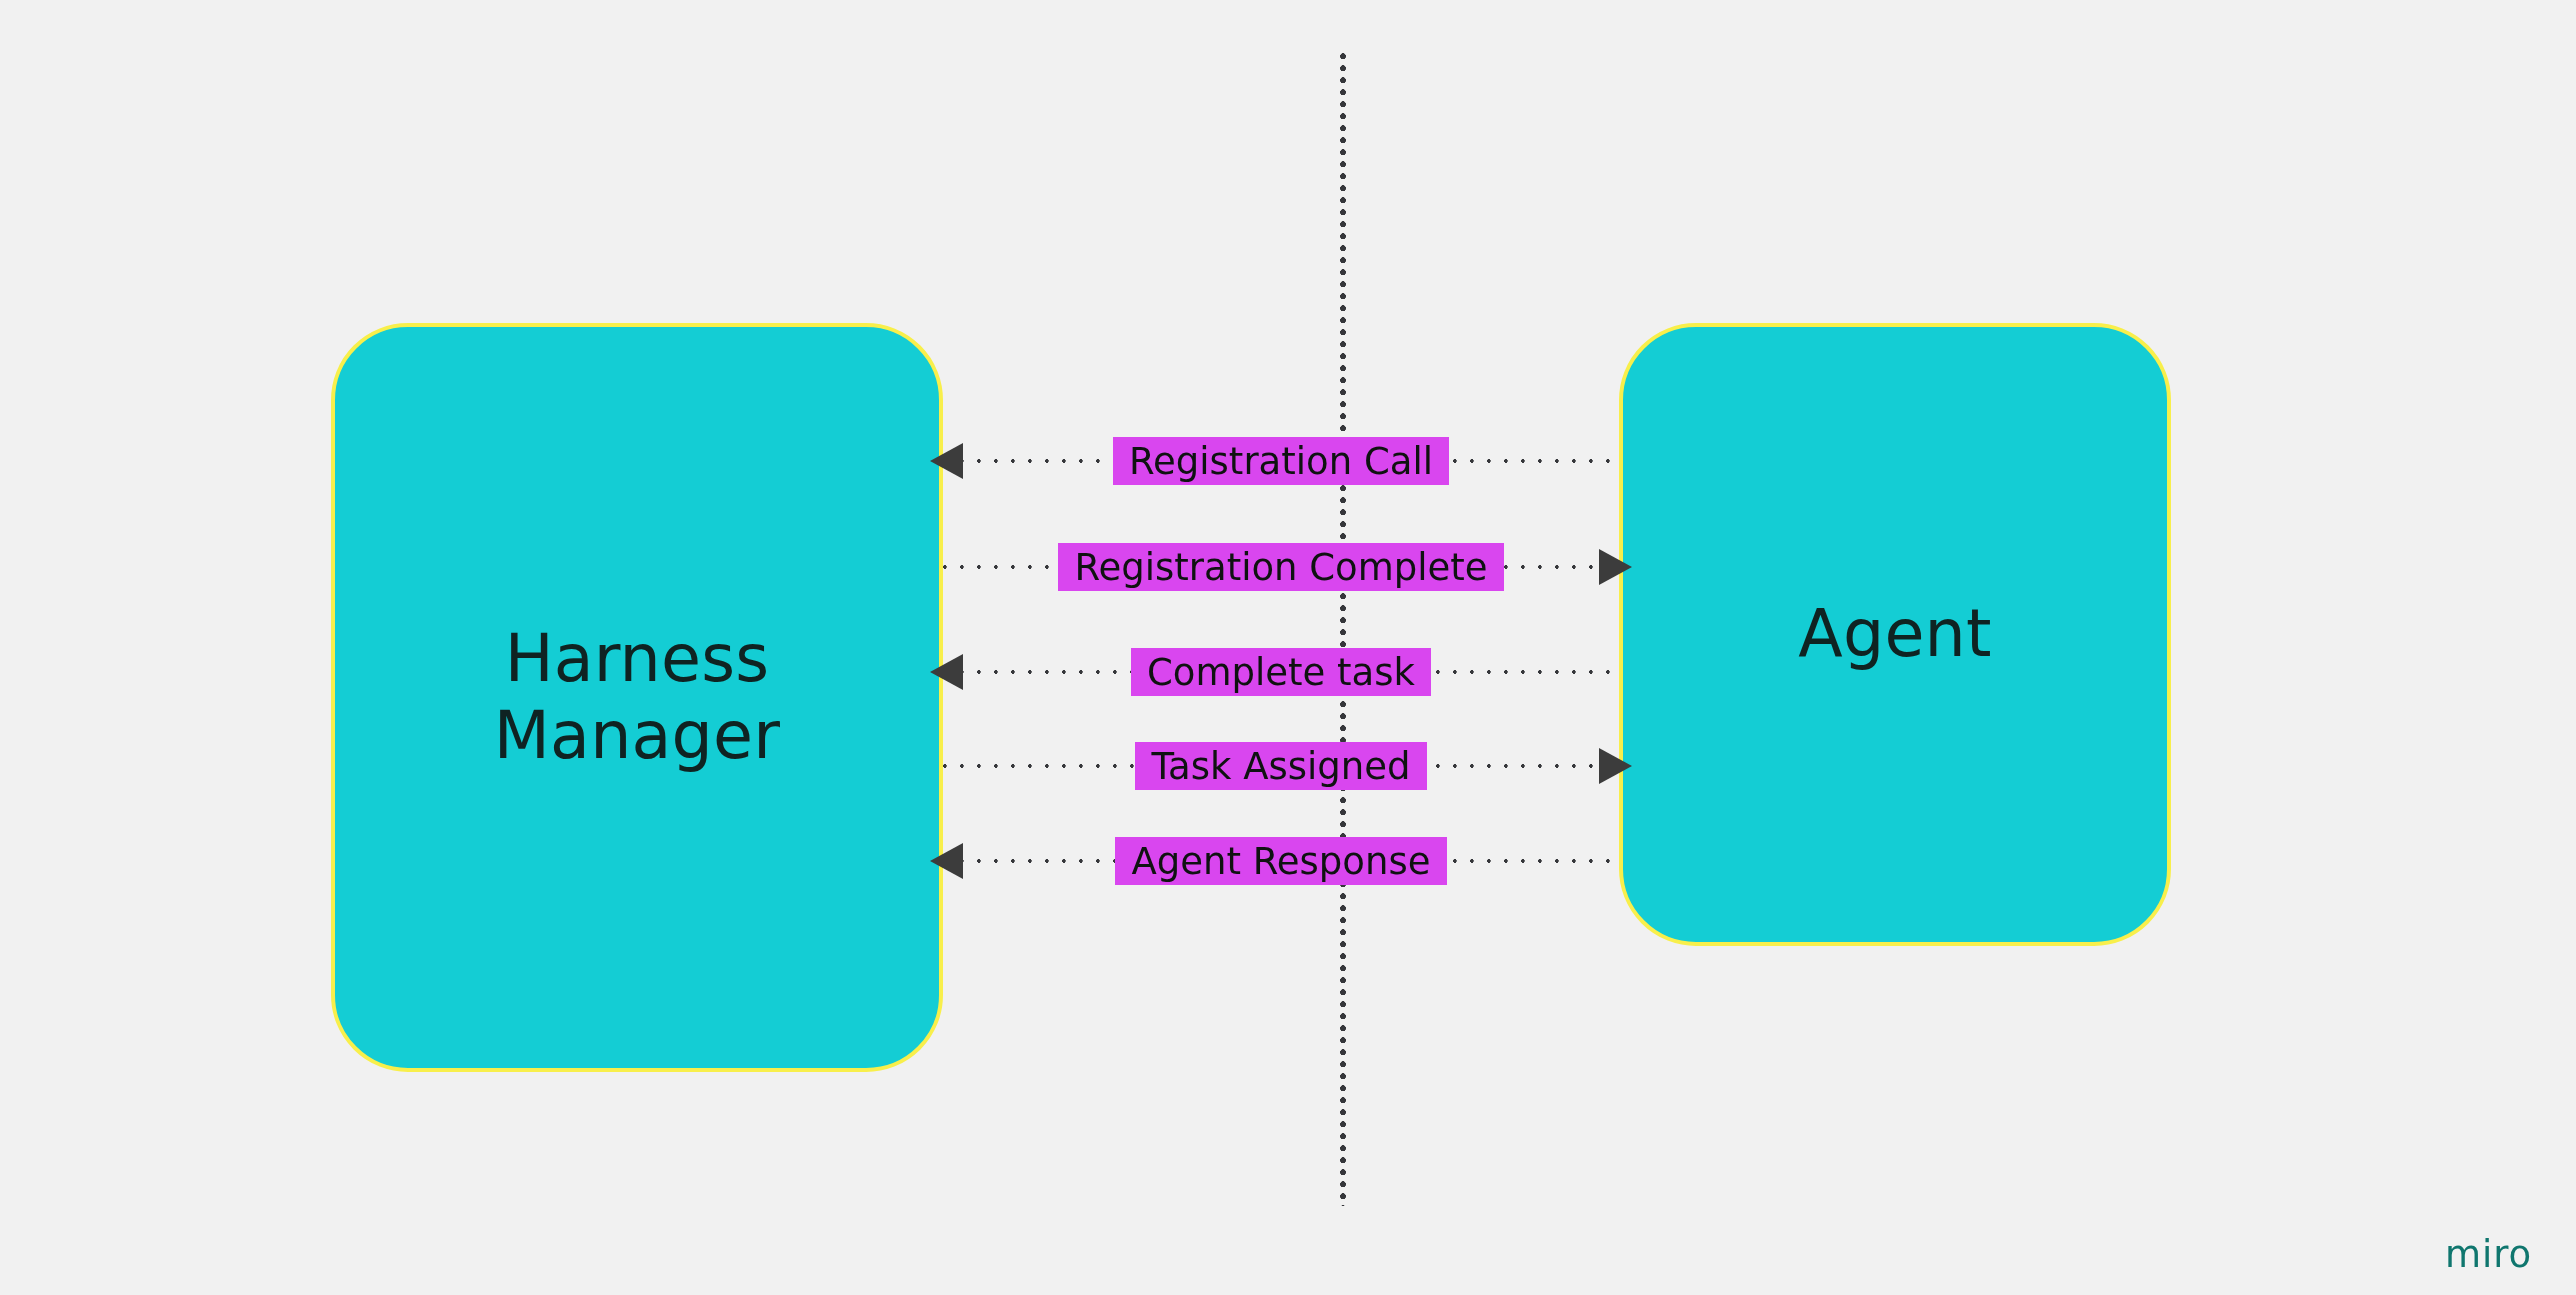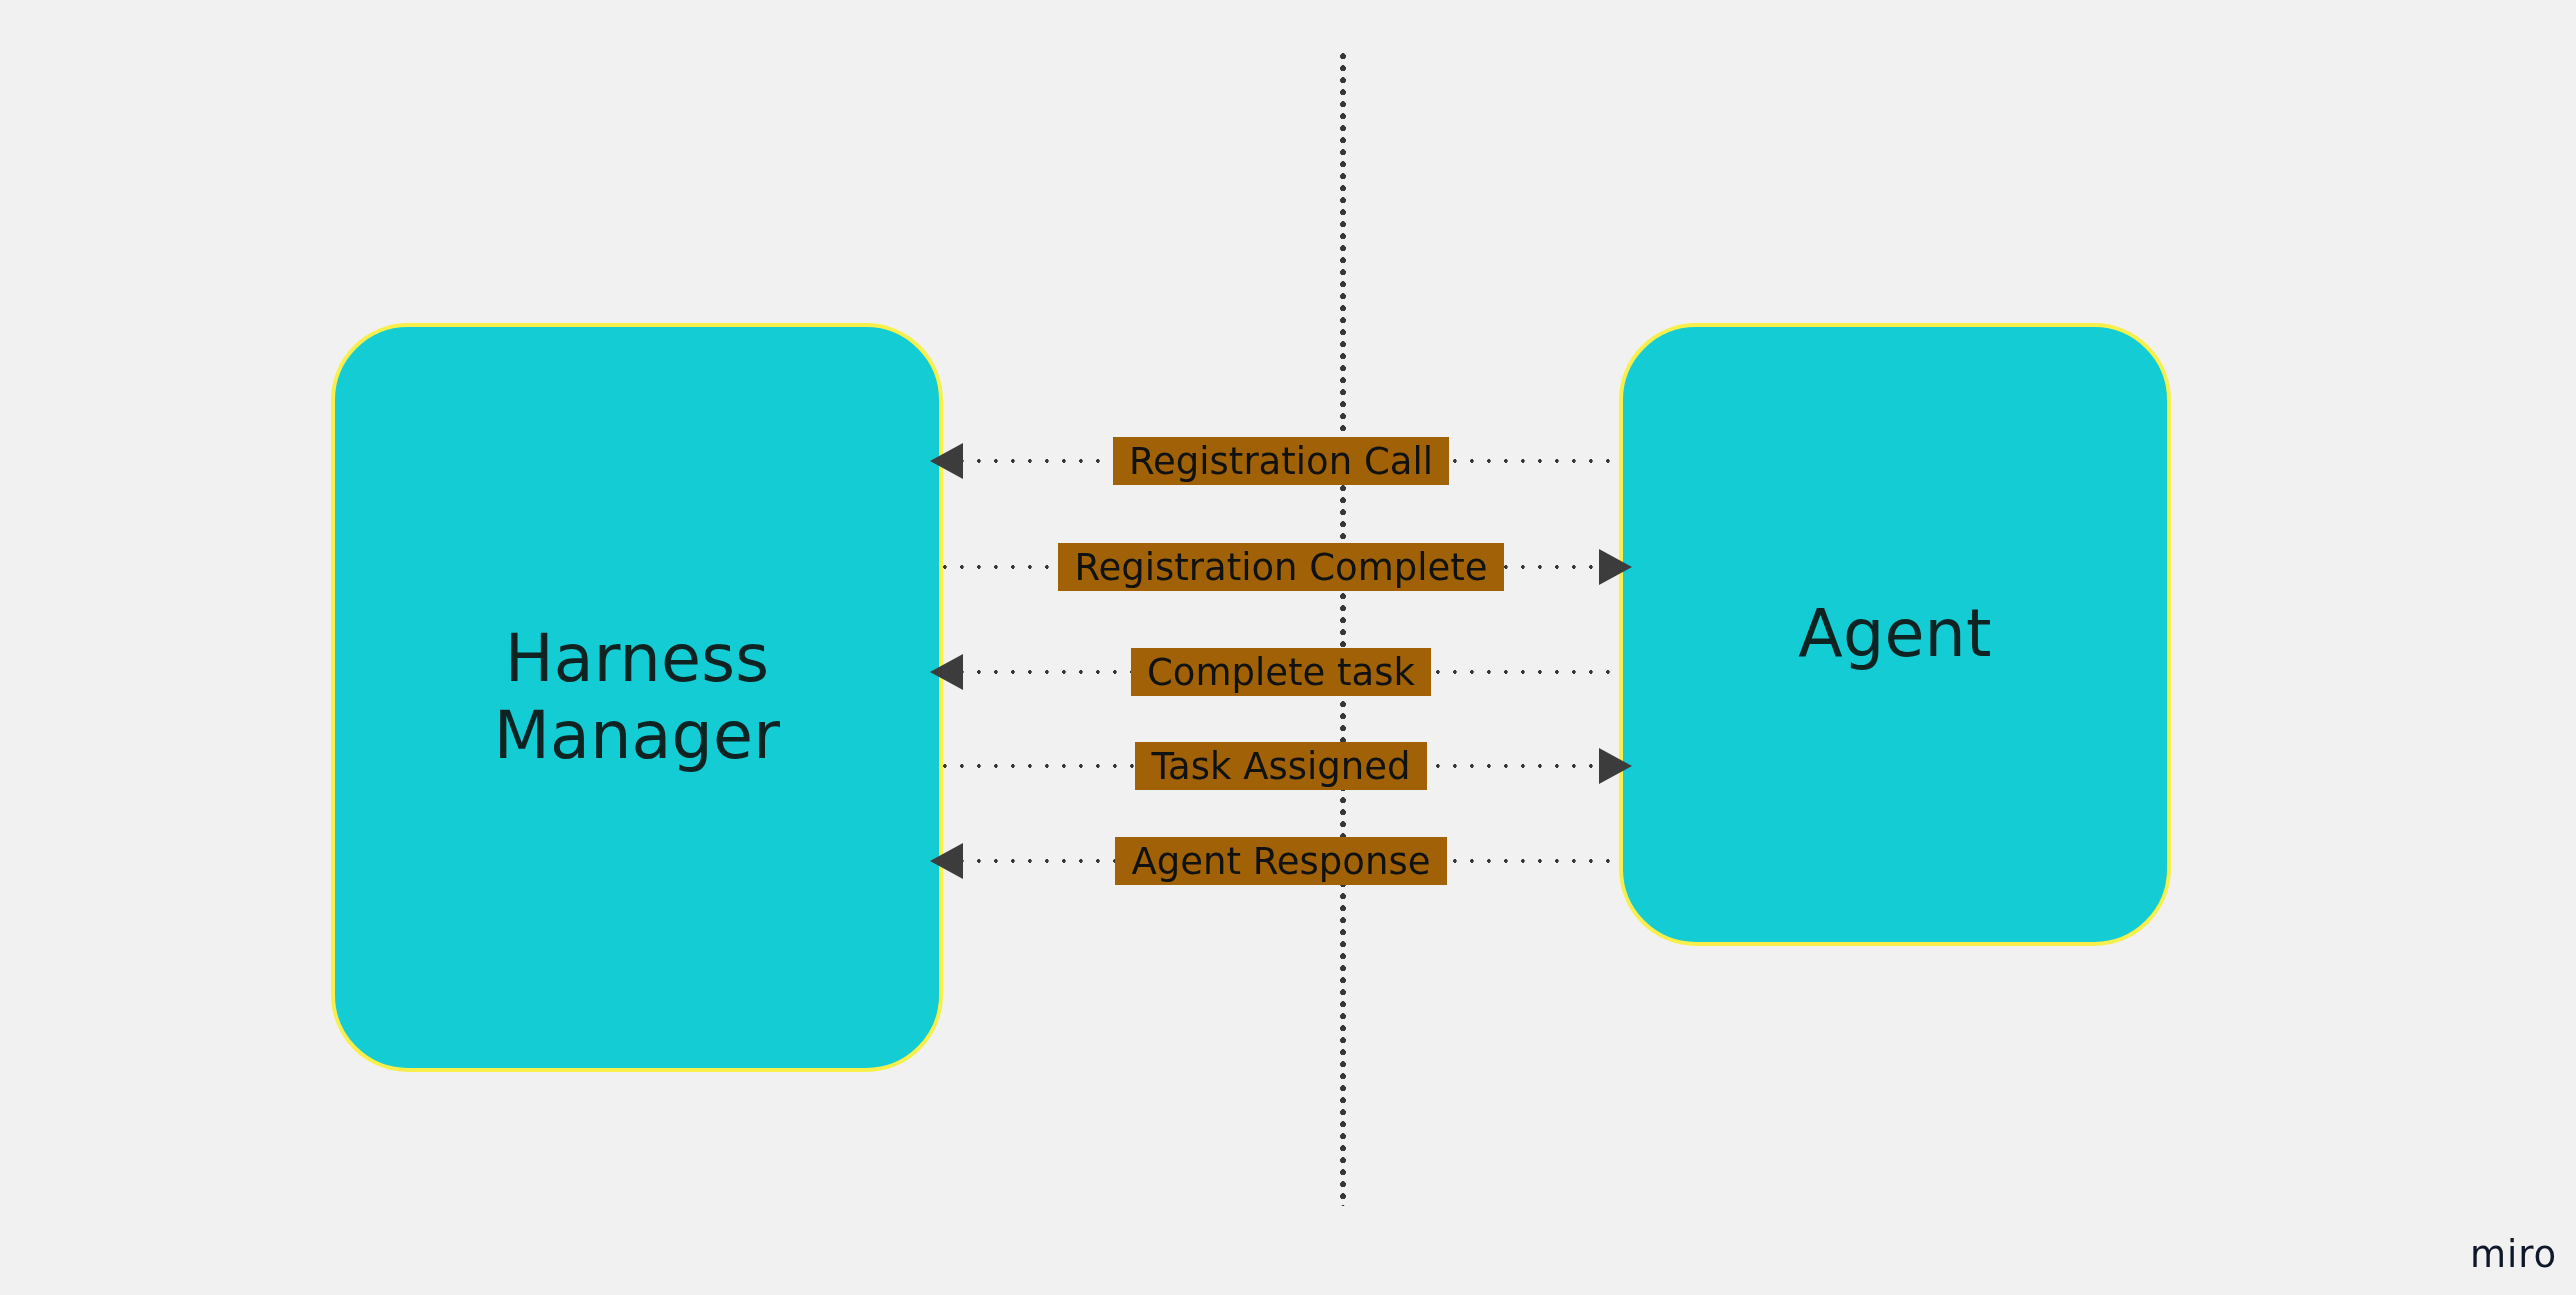--- a/index.html
+++ b/index.html
@@ -86,21 +86,21 @@
     top: -1.8px;
     height: 3.7px;
     background-image: radial-gradient(circle at 1.8px 1.8px, #35363a 1.7px, rgba(0,0,0,0) 1.9px);
     background-size: 17px 3.7px;
     background-repeat: repeat-x;
   }
 
   .msg-label {
     position: relative;
     z-index: 2;
-    background: #a16207;
+    background: #d946ef;
     color: #0f1211;
     font-size: 37px;
     line-height: 1;
     padding: 5.5px 16.4px;
     white-space: nowrap;
   }
 
   .arrowhead {
     position: absolute;
     top: -18.3px;
@@ -124,23 +124,23 @@
   
   #msg-0 { top: 461px; }
   #msg-1 { top: 567px; }
   #msg-2 { top: 672px; }
   #msg-3 { top: 766px; }
   #msg-4 { top: 861px; }
 
   
   .watermark {
     position: absolute;
-    right: 19px;
+    right: 44px;
     bottom: 20px;
-    color: #0f172a;
+    color: #0f766e;
     font-size: 37px;
     letter-spacing: 0.9px;
     font-family: "DejaVu Sans", sans-serif;
     user-select: none;
   }
 </style>
 </head>
 <body>
 
 <div id="canvas">

